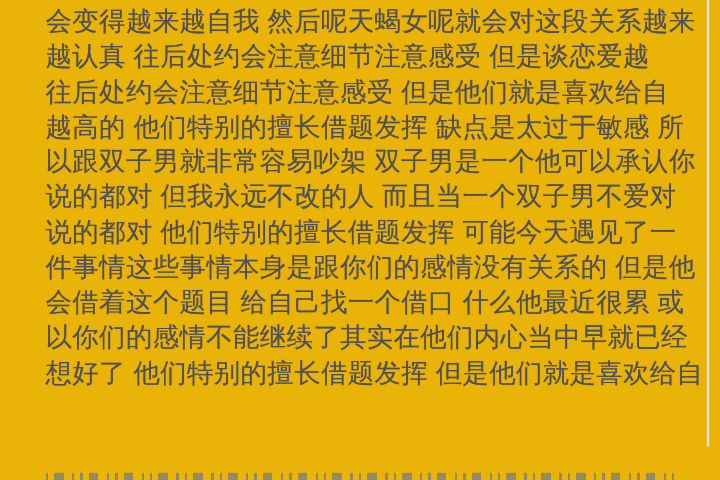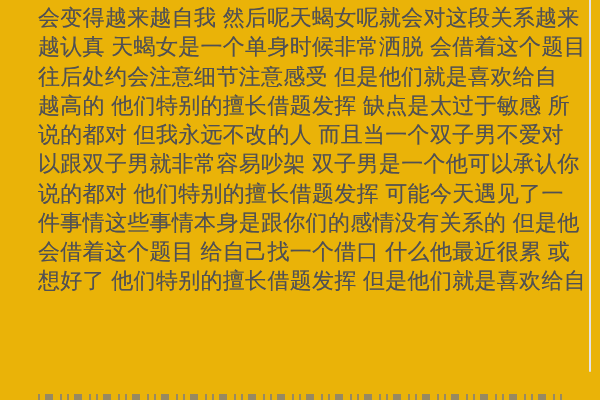--- a/index.html
+++ b/index.html
@@ -61,27 +61,28 @@
     background: #e4e4e7;
     border-radius: 0 0 2px 2px;
   }
 </style>
 </head>
 <body>
 
 <div class="page">
   <div class="text-block">
     <div class="text-line">会变得越来越自我 然后呢天蝎女呢就会对这段关系越来</div>
-    <div class="text-line">越认真 天蝎女是一个单身时候非常洒脱 会借着这个题目</div>
+    <div class="text-line">越认真 往后处约会注意细节注意感受 但是谈恋爱越</div>
     <div class="text-line">往后处约会注意细节注意感受 但是他们就是喜欢给自</div>
     <div class="text-line">越高的 他们特别的擅长借题发挥 缺点是太过于敏感 所</div>
+    <div class="text-line">以跟双子男就非常容易吵架 双子男是一个他可以承认你</div>
     <div class="text-line">说的都对 但我永远不改的人 而且当一个双子男不爱对</div>
-    <div class="text-line">以跟双子男就非常容易吵架 双子男是一个他可以承认你</div>
     <div class="text-line">说的都对 他们特别的擅长借题发挥 可能今天遇见了一</div>
     <div class="text-line">件事情这些事情本身是跟你们的感情没有关系的 但是他</div>
     <div class="text-line">会借着这个题目 给自己找一个借口 什么他最近很累 或</div>
+    <div class="text-line">以你们的感情不能继续了其实在他们内心当中早就已经</div>
     <div class="text-line">想好了 他们特别的擅长借题发挥 但是他们就是喜欢给自</div>
   </div>
 
   <div class="clipped-line-sliver"></div>
 
   <div class="scrollbar-track-line"></div>
 </div>
 
 </body></html>

